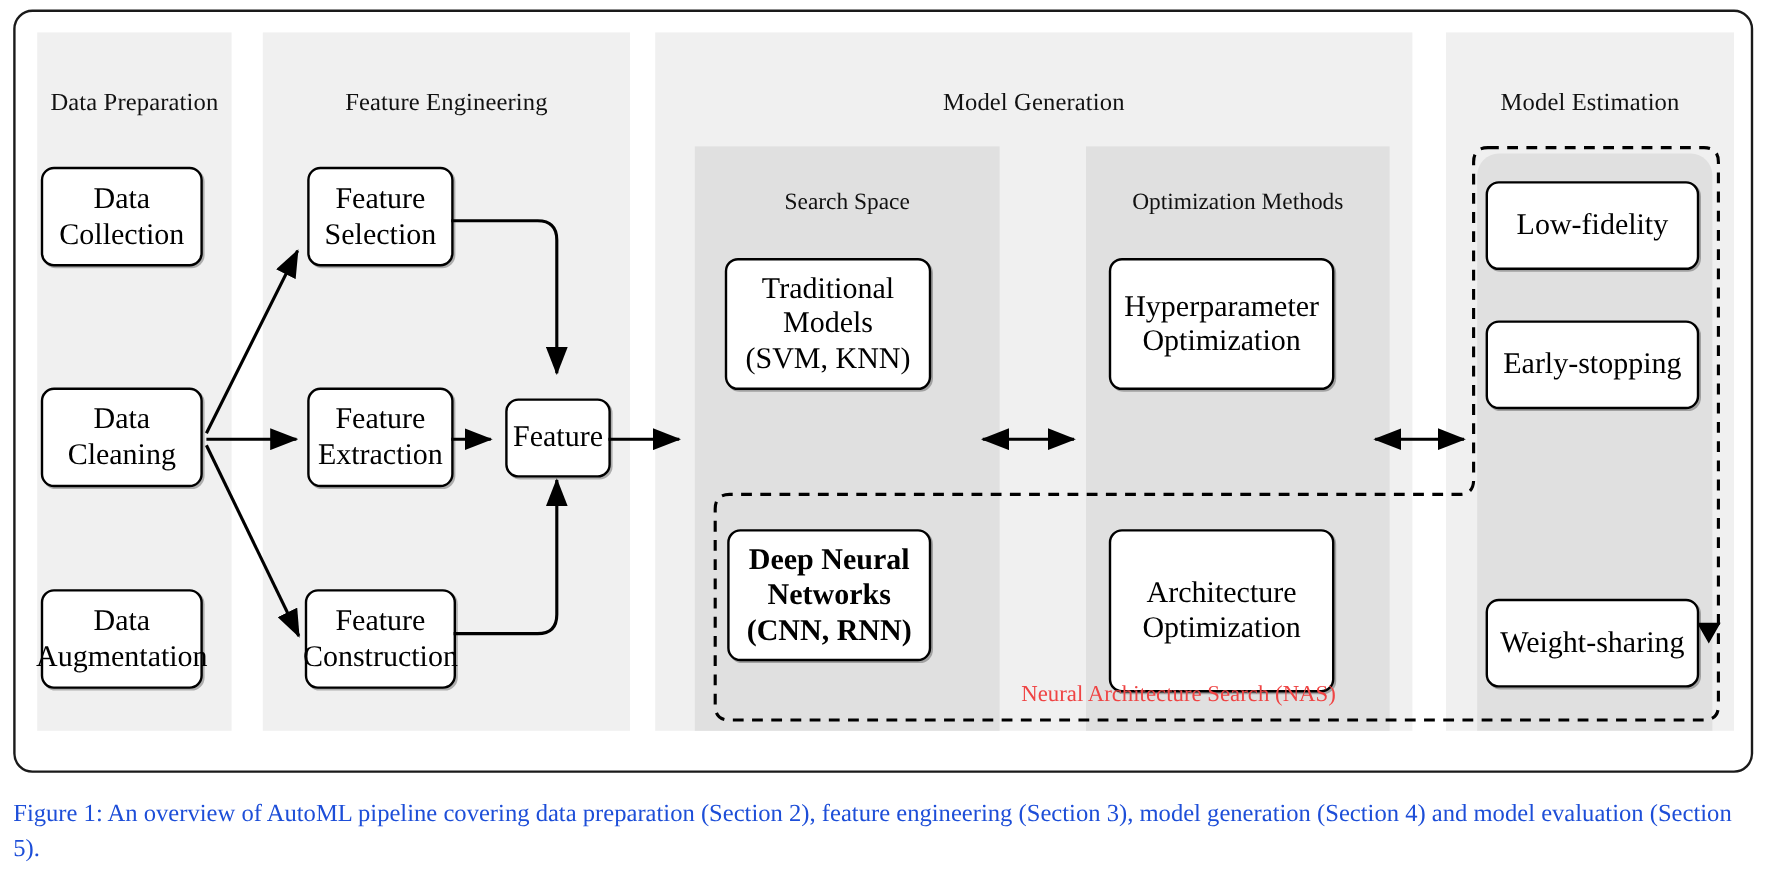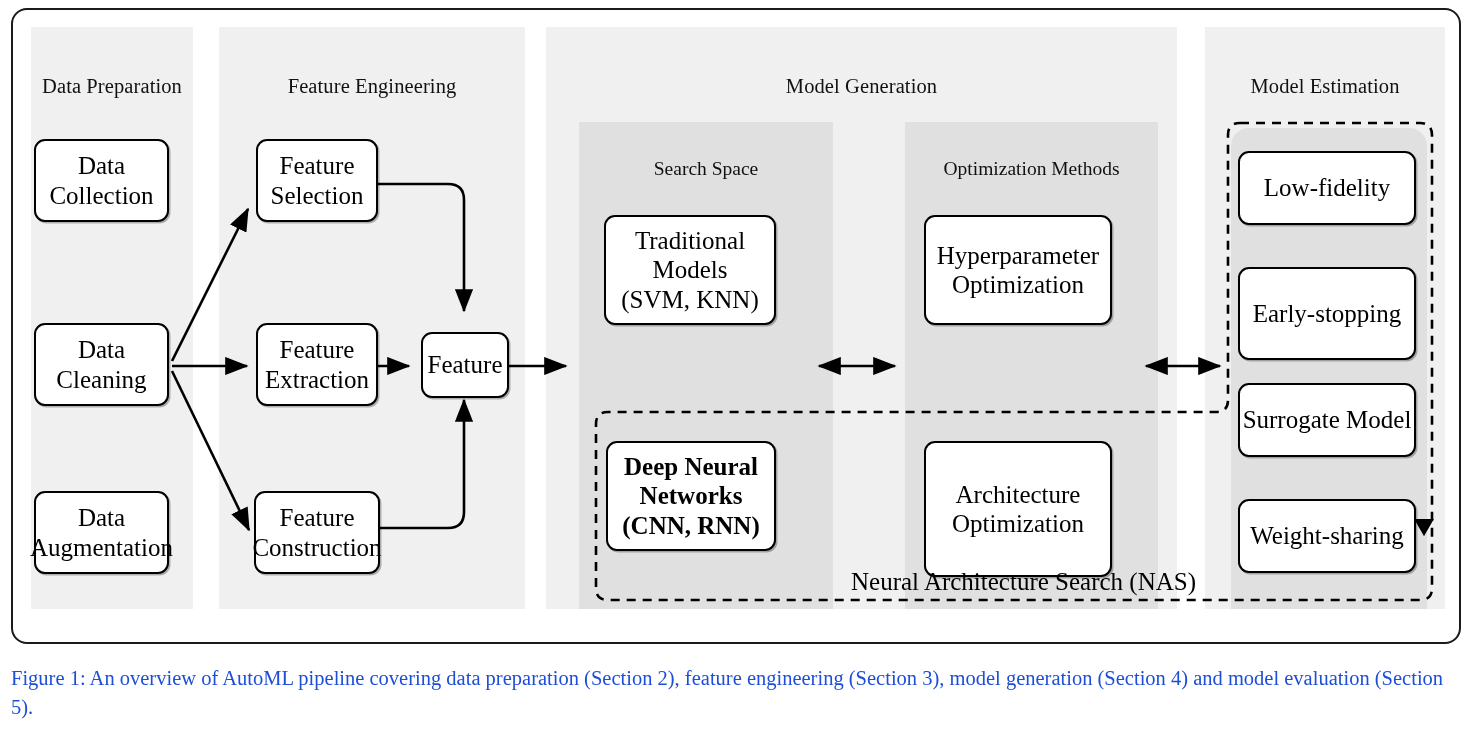--- a/index.html
+++ b/index.html
@@ -79,23 +79,23 @@
     justify-content: center;
     text-align: center;
     font-size: 25px;
     line-height: 1.18;
     color: #000;
     box-shadow: 1.5px 1.5px 0 rgba(0,0,0,0.28);
   }
   .node span { display: block; white-space: pre-line; }
   #nas-label {
     position: absolute;
-    font-size: 25px;
+    font-size: 19px;
     white-space: nowrap;
-    color: #000000;
+    color: #ef4444;
   }
 
   
   #connector-layer {
     position: absolute;
     left: 0; top: 0;
     width: 1478px;
     height: 736px;
     pointer-events: none;
   }
@@ -198,27 +198,24 @@
 
     <div class="node" style="left:911px; top:431px; width:188px; height:136px;">
       <span>Architecture
 Optimization</span>
     </div>
 
     <div class="node" style="left:1225px; top:141px; width:178px; height:74px;">
       <span>Low-fidelity</span>
     </div>
 
-    <div class="node" style="left:1225px; top:257px; width:178px; height:93px;">
+    <div class="node" style="left:1225px; top:257px; width:178px; height:74px;">
       <span>Early-stopping</span>
     </div>
 
-    <div class="node" style="left:1225px; top:373px; width:178px; height:74px;">
-      <span>Surrogate Model</span>
-    </div>
 
     <div class="node" style="left:1225px; top:489px; width:178px; height:74px;">
       <span>Weight-sharing</span>
     </div>
 
     <div id="nas-label" style="left:838px; top:558px;">Neural Architecture Search (NAS)</div>
 
   </div>
 
   <svg id="connector-layer" viewBox="0 0 1478 736" xmlns="http://www.w3.org/2000/svg">

